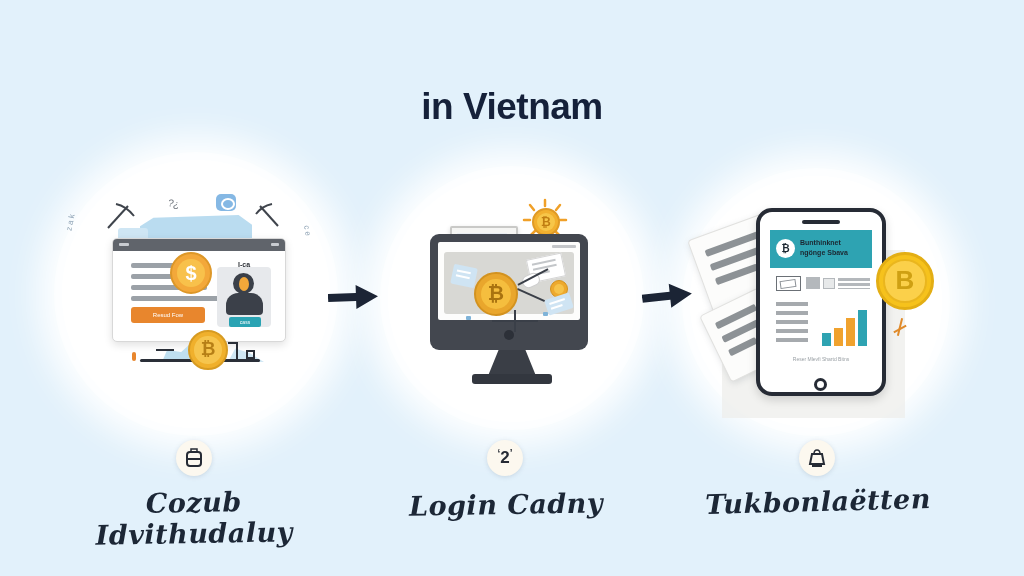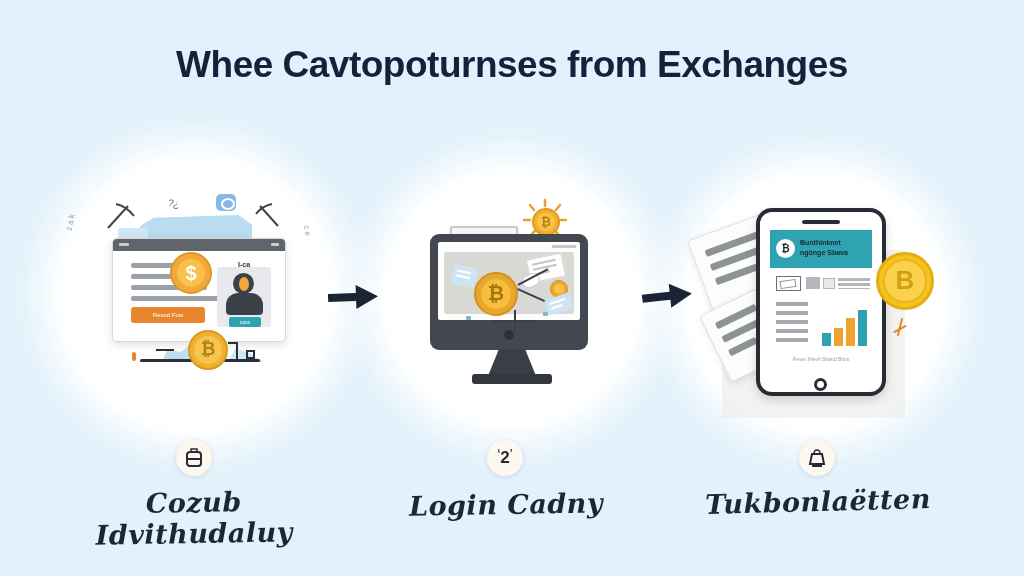--- a/index.html
+++ b/index.html
@@ -24,21 +24,21 @@
        box-shadow:0 2px 6px rgba(90,100,110,.18);}
   .docline{position:absolute;background:#8d9296;border-radius:2px;height:7px;}
   .num2:before{content:"\2018";font-size:10px;vertical-align:top;}
   .num2:after{content:"\2019";font-size:10px;vertical-align:top;}
 </style>
 </head>
 <body>
 
 <div id="stage">
 
-  <div class="a title" style="top:44px;">Whee Cavtopoturnses from Exchanges</div>
+  <div class="a title" style="top:86px;">in Vietnam</div>
 
   <div class="a circle" style="left:62px;top:160px;width:268px;height:268px;"></div>
   <div class="a circle" style="left:388px;top:174px;width:248px;height:248px;"></div>
   <div class="a circle" style="left:690px;top:176px;width:252px;height:252px;"></div>
 
   <svg class="a" style="left:328px;top:282px;transform:rotate(-2deg);" width="52" height="30">
     <polygon points="0,11 28,11 28,3 50,15 28,27 28,19 0,19" fill="#1b2435"></polygon>
   </svg>
   <svg class="a" style="left:642px;top:281px;transform:rotate(-6deg);" width="52" height="30">
     <polygon points="0,11 28,11 28,3 50,15 28,27 28,19 0,19" fill="#1b2435"></polygon>

